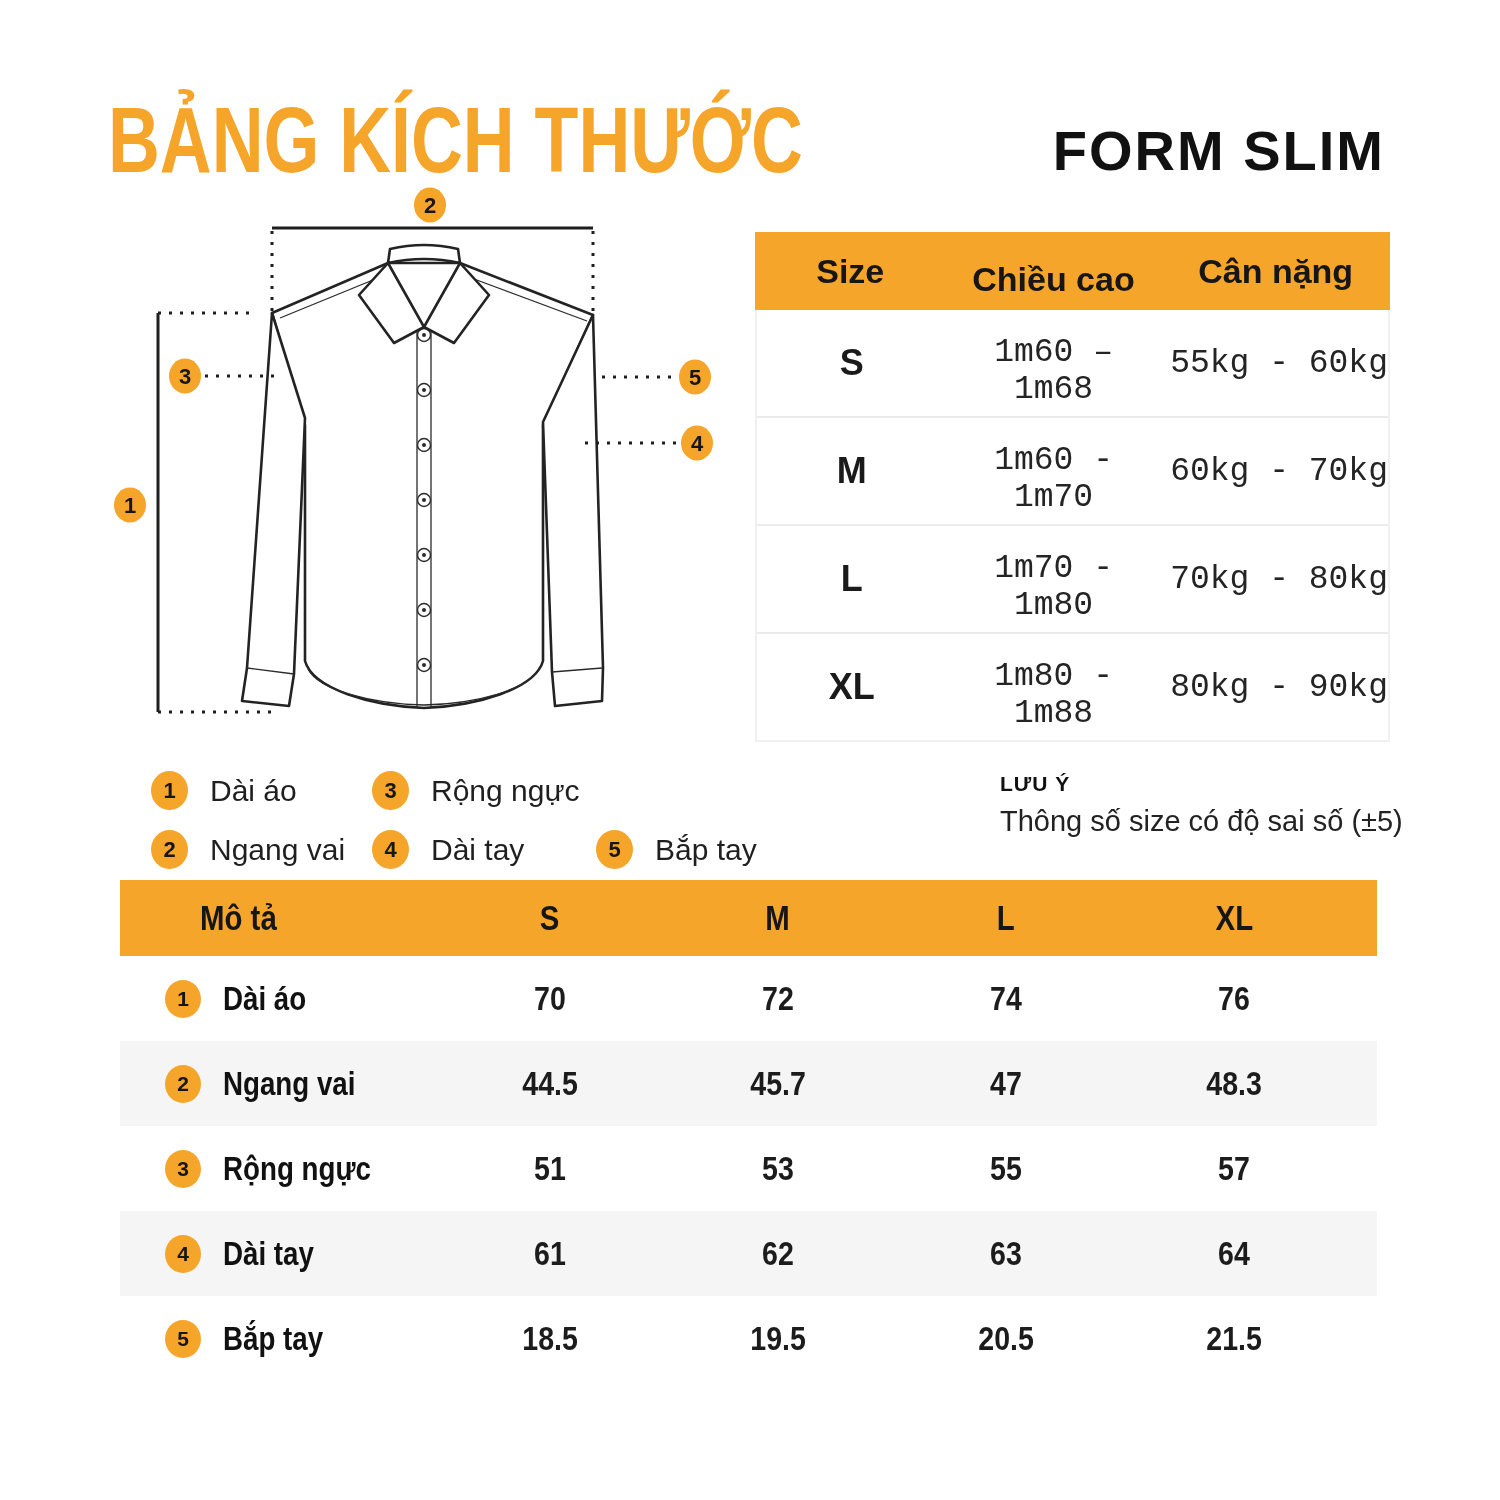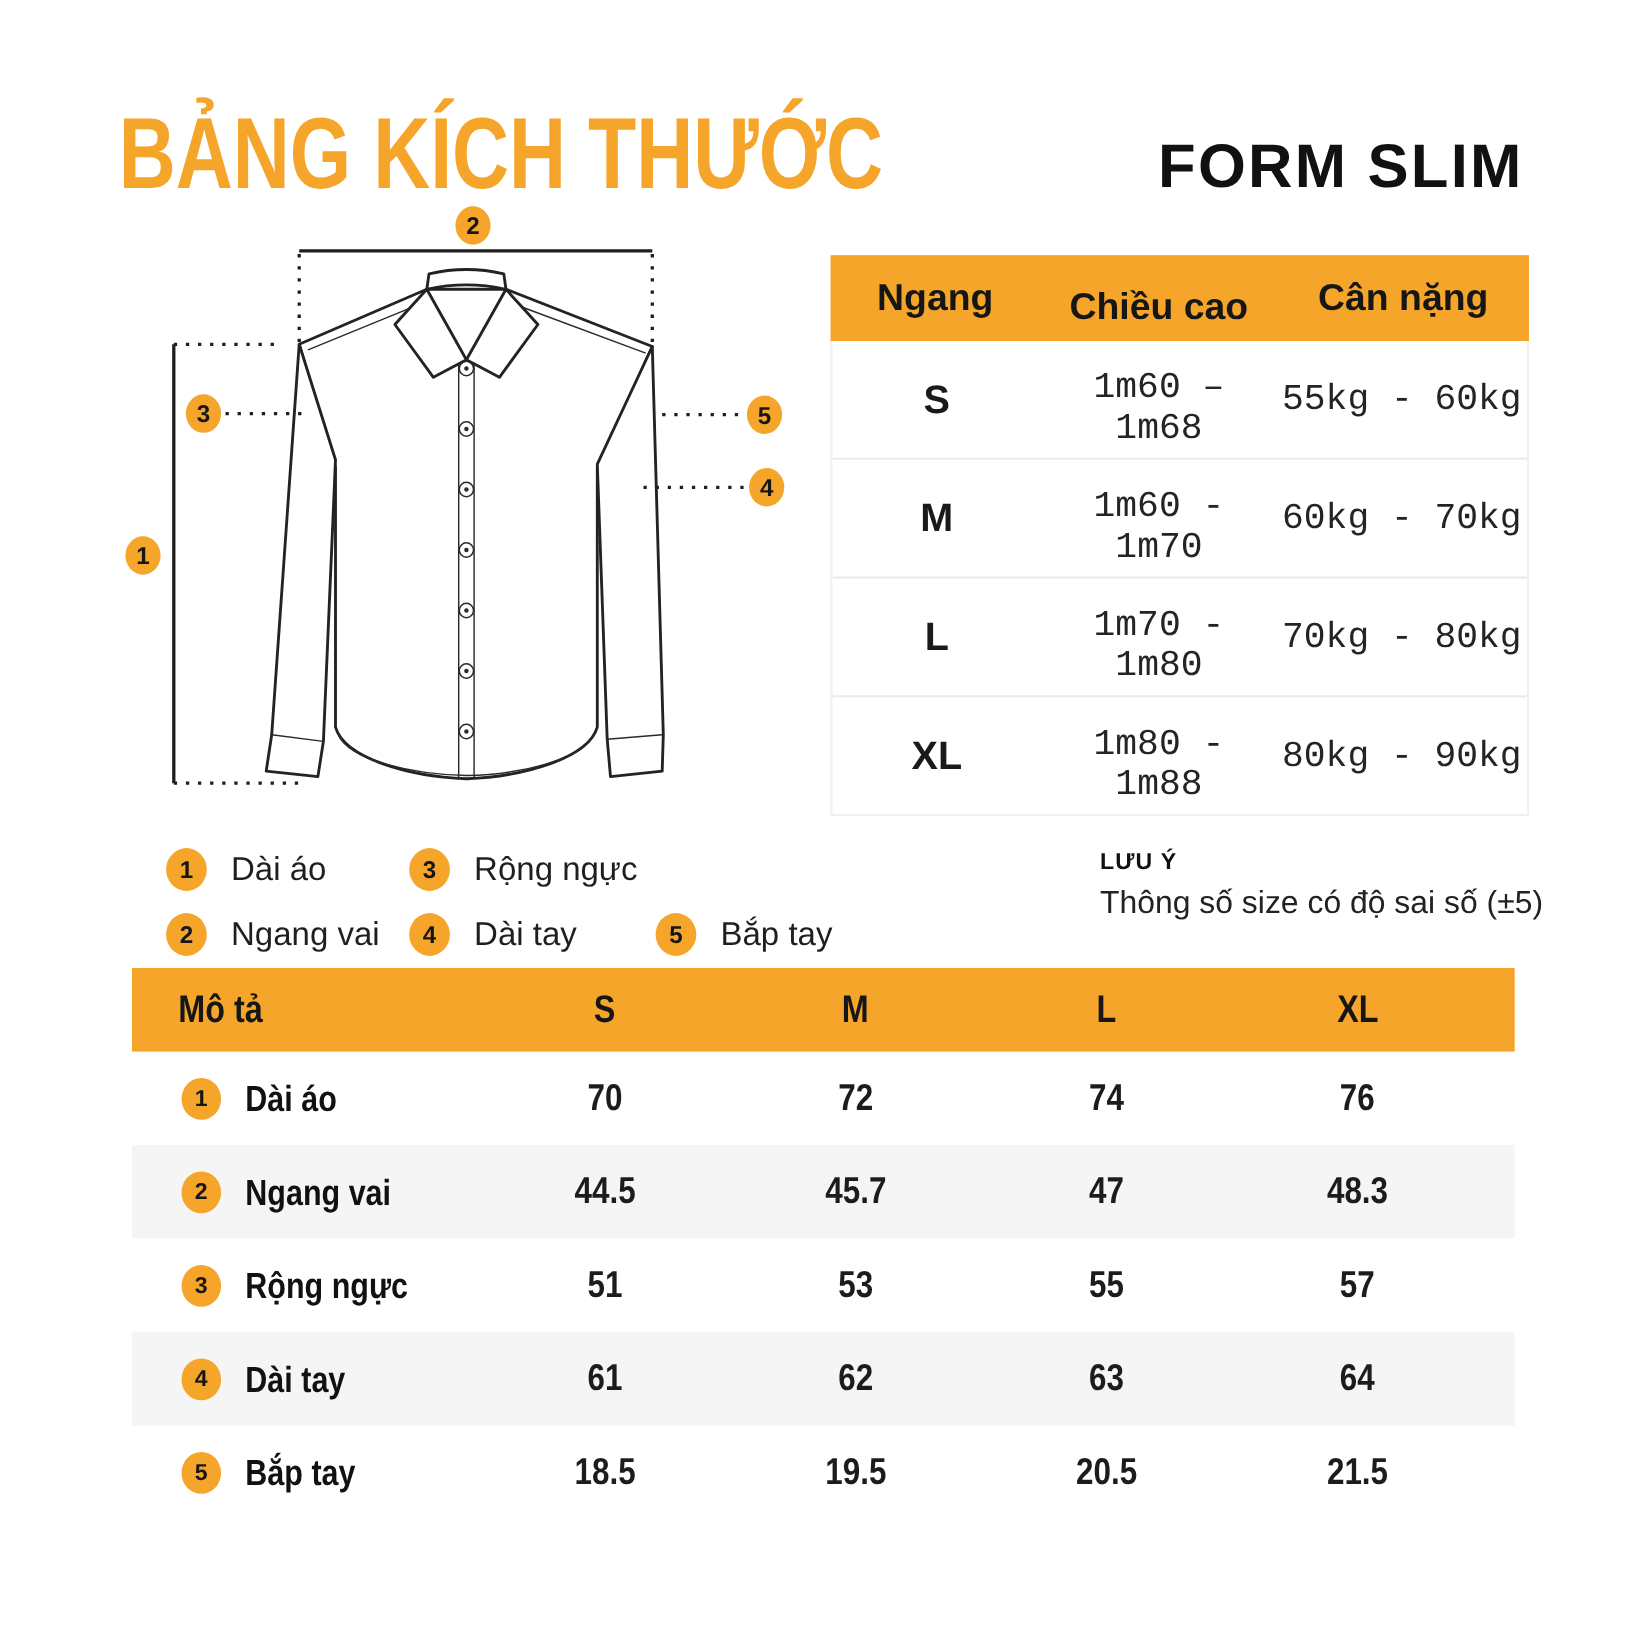--- a/index.html
+++ b/index.html
@@ -20,42 +20,42 @@
 
   
   .size-table{left:755px;top:232px;width:635px;}
   .st-header{display:flex;background:var(--accent);height:78px;align-items:center;}
   .st-header span{font-weight:bold;font-size:34px;color:#161616;text-align:center;}
   .st-body{border:2px solid #f0f0f0;border-top:none;}
   .st-row{display:flex;align-items:center;height:106px;background:#ffffff;border-top:2px solid #ebebeb;}
   .st-row:first-child{border-top:none;}
   .c-size{width:30%;text-align:center;}
   .c-height{width:34%;text-align:center;margin-top:16px;}
-  .c-weight{width:36%;text-align:center;}
+  .c-weight{width:36%;text-align:right;}
   .st-row .c-size{font-weight:bold;font-size:36px;}
   .st-row .c-height,.st-row .c-weight{font-size:33px;color:#242424;font-family:Liberation Mono, monospace;}
 
   
   .legend-item{display:flex;align-items:center;gap:22px;}
   .badge{width:37px;height:39px;border-radius:50%;background:var(--accent);
          display:flex;align-items:center;justify-content:center;
          font-weight:bold;font-size:22px;color:#161616;flex:0 0 auto;}
   .legend-item .lbl{font-size:30px;color:#1f1f1f;white-space:nowrap;}
 
   
   .note{left:1000px;top:772px;}
   .note-title{font-size:21px;font-weight:bold;letter-spacing:1px;color:#111;}
   .note-text{font-size:29px;color:#222;margin-top:9px;white-space:nowrap;}
 
   
   .m-table{left:120px;top:880px;width:1257px;}
   .m-row{display:grid;grid-template-columns:316px 228px 228px 228px 228px;align-items:center;}
   .m-head{background:var(--accent);height:76px;}
   .m-head span{font-size:35px;font-weight:bold;color:#161616;}
-  .m-head .m-lbl{padding-left:42px;}
+  .m-head .m-lbl{padding-left:42px;margin-left:38px;}
   .m-body-row{height:85px;}
   .m-body-row.alt{background:var(--rowalt);}
   .m-cell{text-align:center;font-size:34px;font-weight:600;color:#1c1c1c;}
   .m-label-cell{display:flex;align-items:center;gap:22px;padding-left:45px;}
   .m-label-cell .lbl{font-size:33px;font-weight:bold;color:#111;}
   .badge-sm{width:36px;height:38px;border-radius:50%;background:var(--accent);
             display:flex;align-items:center;justify-content:center;
             font-weight:bold;font-size:21px;color:#161616;flex:0 0 auto;}
 
   
@@ -144,21 +144,21 @@
       <text class="callout-num" x="590" y="200">5</text>
     </g>
     <g>
       <ellipse cx="592" cy="258" rx="16" ry="17.5" fill="var(--accent)"></ellipse>
       <text class="callout-num" x="592" y="266">4</text>
     </g>
   </svg>
 
   <div class="abs size-table">
     <div class="st-header">
-      <span class="c-size">Ngang</span>
+      <span class="c-size">Size</span>
       <span class="c-height">Chiều cao</span>
       <span class="c-weight">Cân nặng</span>
     </div>
     <div class="st-body">
       <div class="st-row">
         <span class="c-size">S</span>
         <span class="c-height">1m60 – 1m68</span>
         <span class="c-weight">55kg - 60kg</span>
       </div>
       <div class="st-row">

